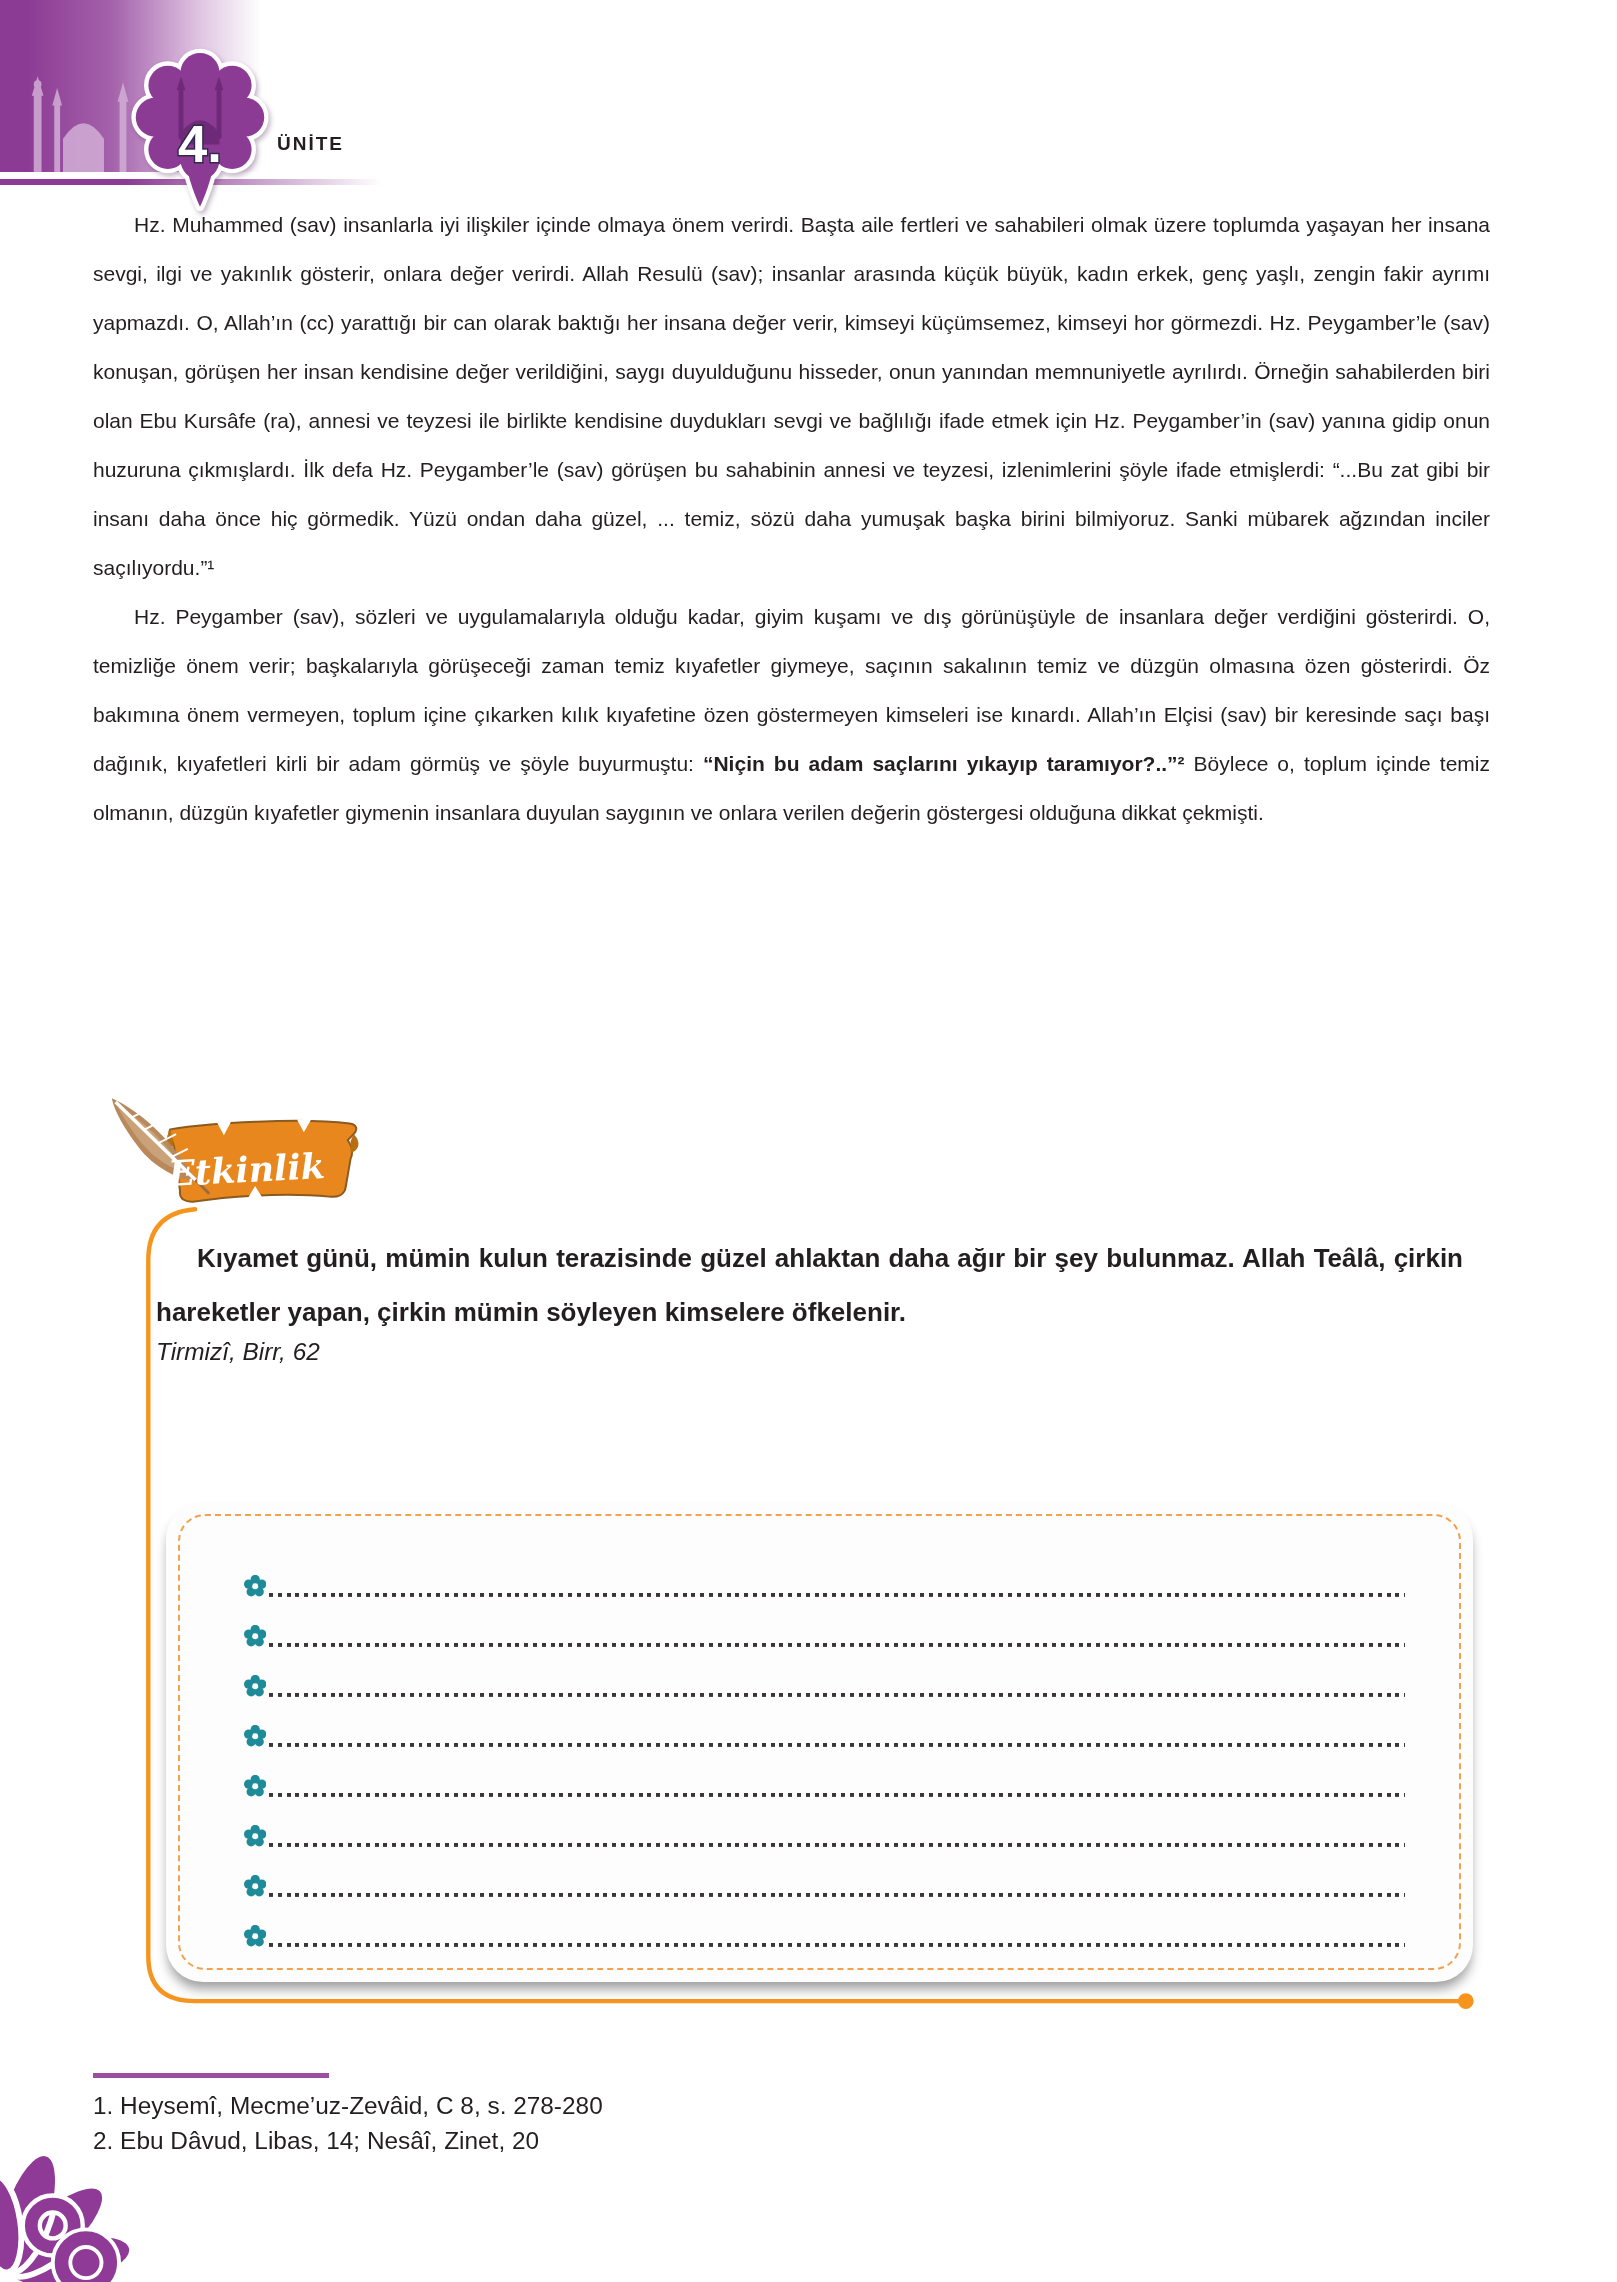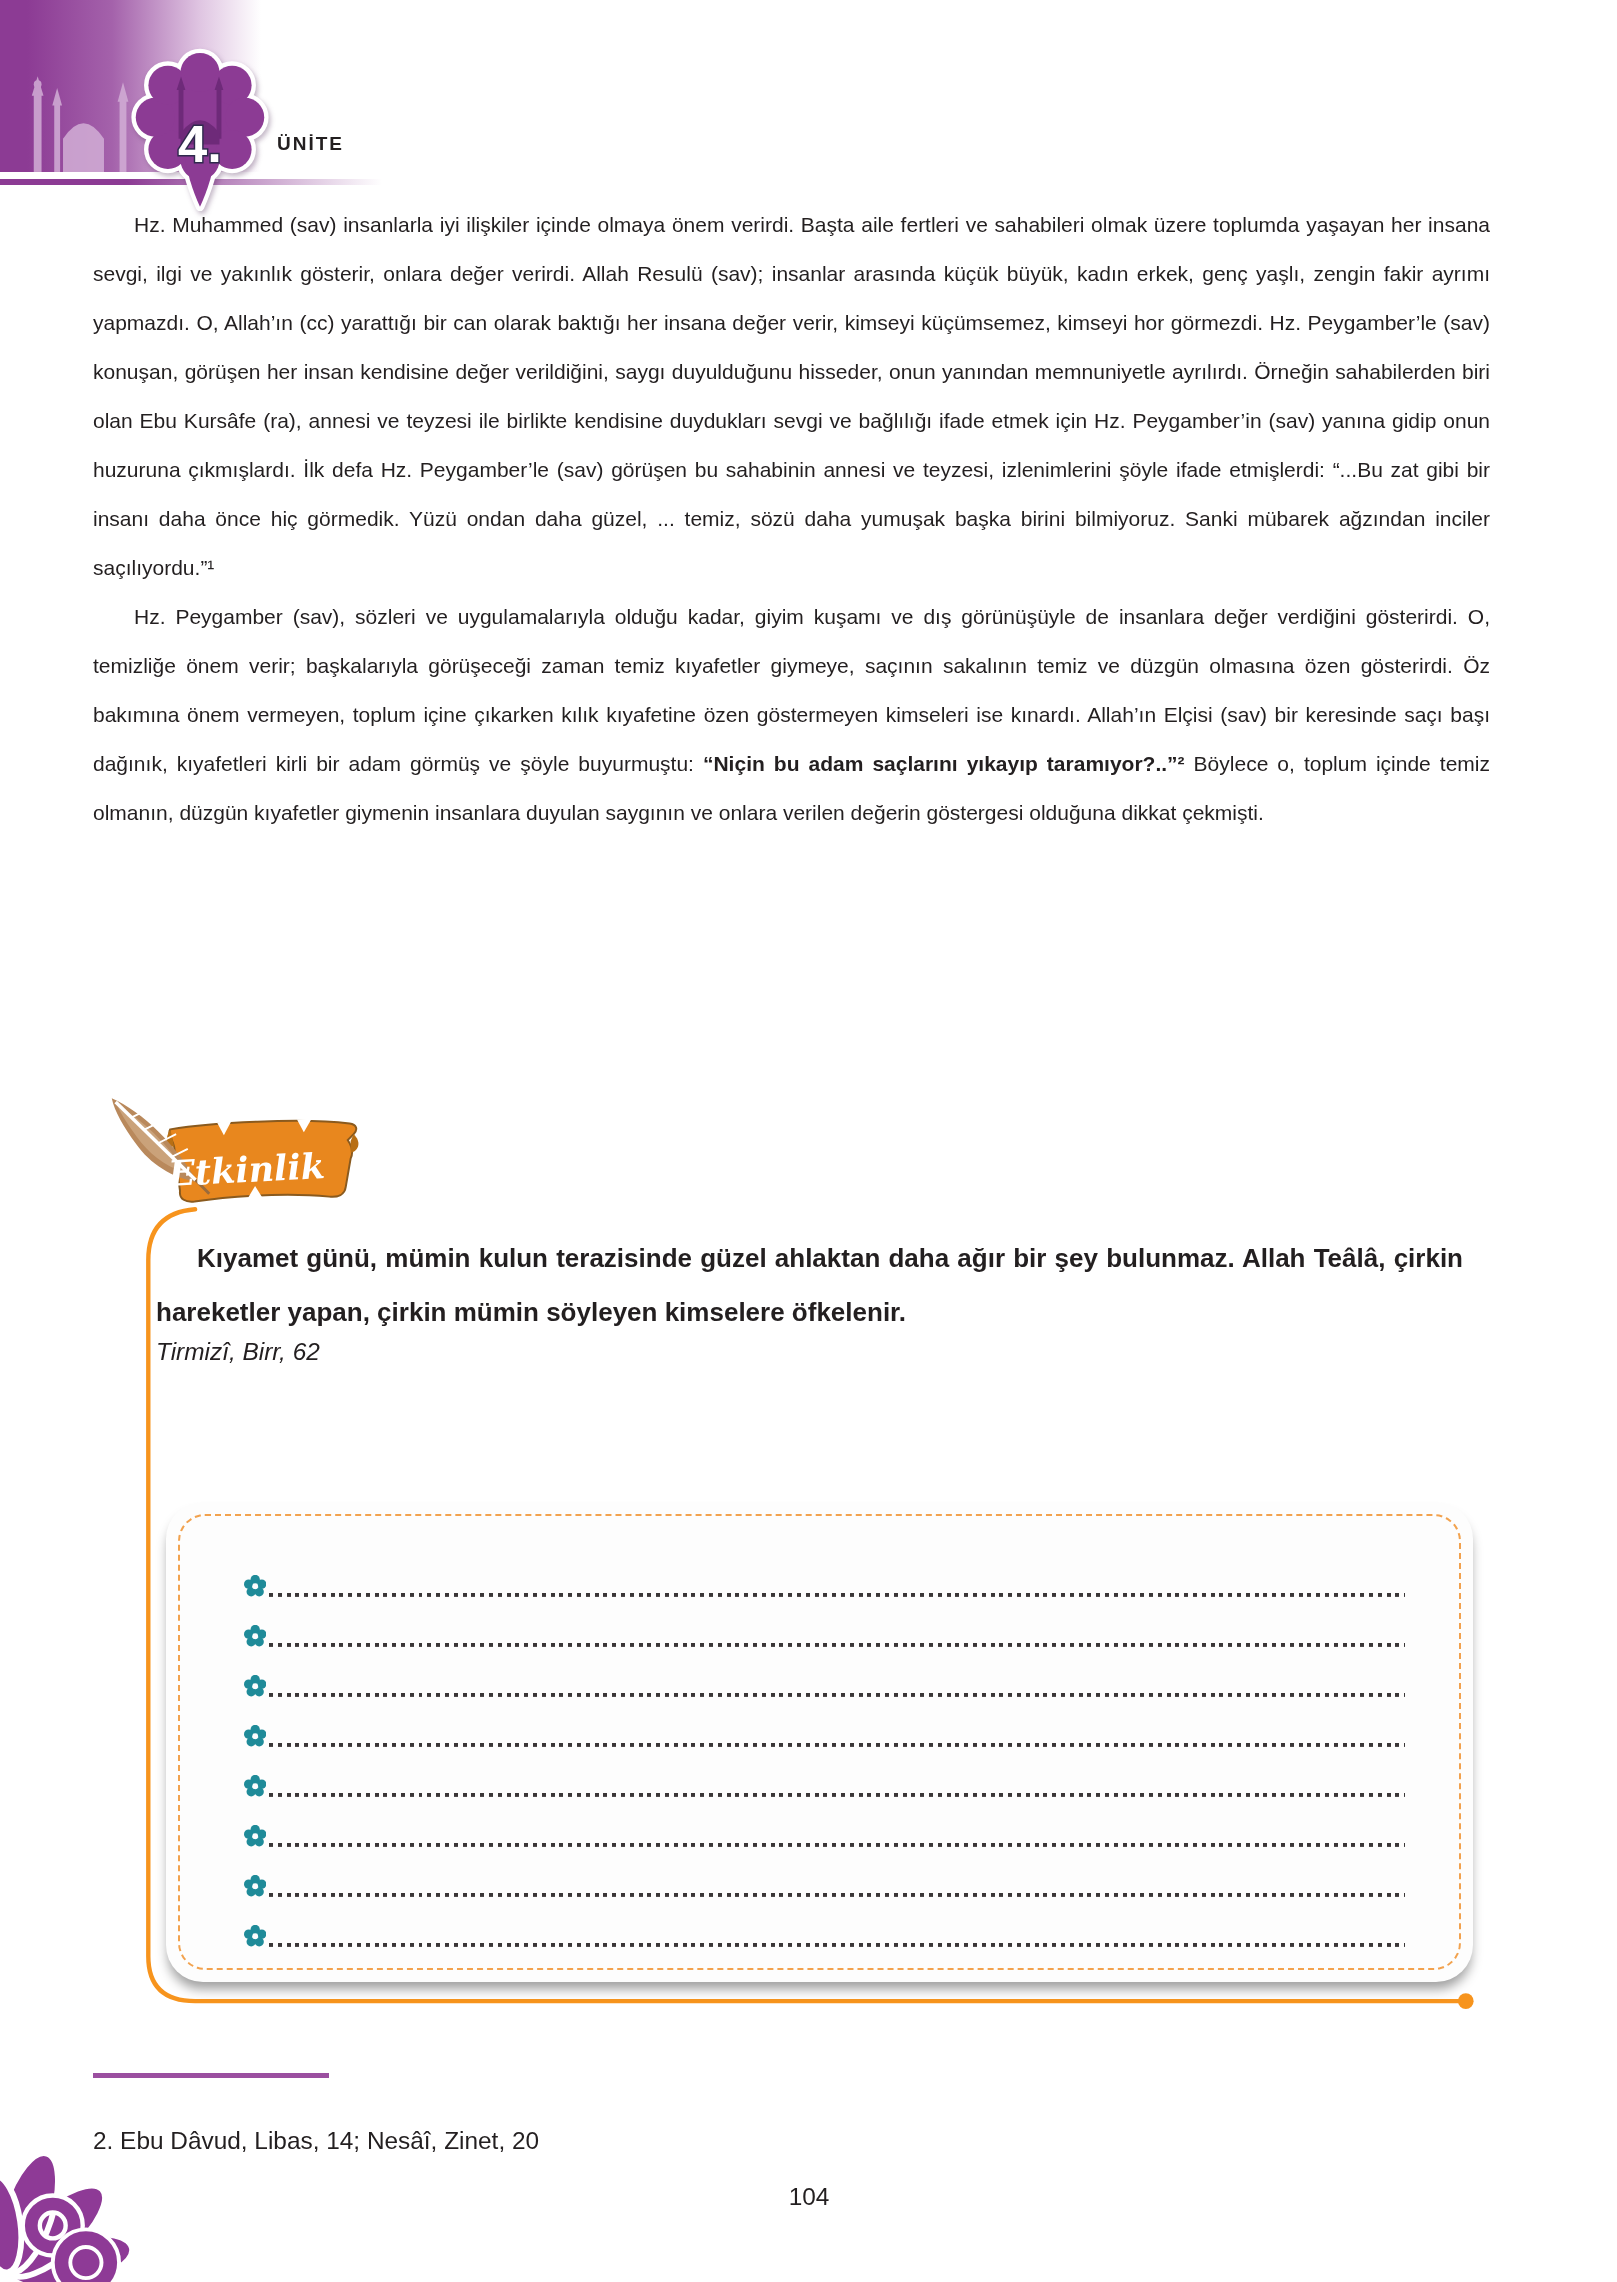--- a/index.html
+++ b/index.html
@@ -293,23 +293,23 @@
           </svg>
         <div class="dotline">
             <span class="ans-text"></span>
           </div>
       </div>
 
     </div>
   </div>
 
   <div class="footnote-rule"></div>
+  <div class="footnote fn1">1. Heysemî, Mecme’uz-Zevâid, C 8, s. 278-280</div>
   <div class="footnote fn2">2. Ebu Dâvud, Libas, 14; Nesâî, Zinet, 20</div>
 
-  <div class="page-number">104</div>
 
   <svg class="corner-flower" viewBox="0 0 180 162">
     <g fill="#8e3a96" stroke="#ffffff" stroke-width="6">
       <ellipse cx="80" cy="152" rx="64" ry="25" transform="rotate(-12 14 152)"></ellipse>
       <ellipse cx="80" cy="152" rx="64" ry="25" transform="rotate(-42 14 152)"></ellipse>
       <ellipse cx="80" cy="152" rx="64" ry="25" transform="rotate(-72 14 152)"></ellipse>
       <ellipse cx="66" cy="152" rx="50" ry="20" transform="rotate(-98 14 152)"></ellipse>
     </g>
     <circle cx="60" cy="102" r="22" fill="none" stroke="#ffffff" stroke-width="22"></circle>
     <circle cx="60" cy="102" r="22" fill="none" stroke="#8e3a96" stroke-width="13"></circle>

